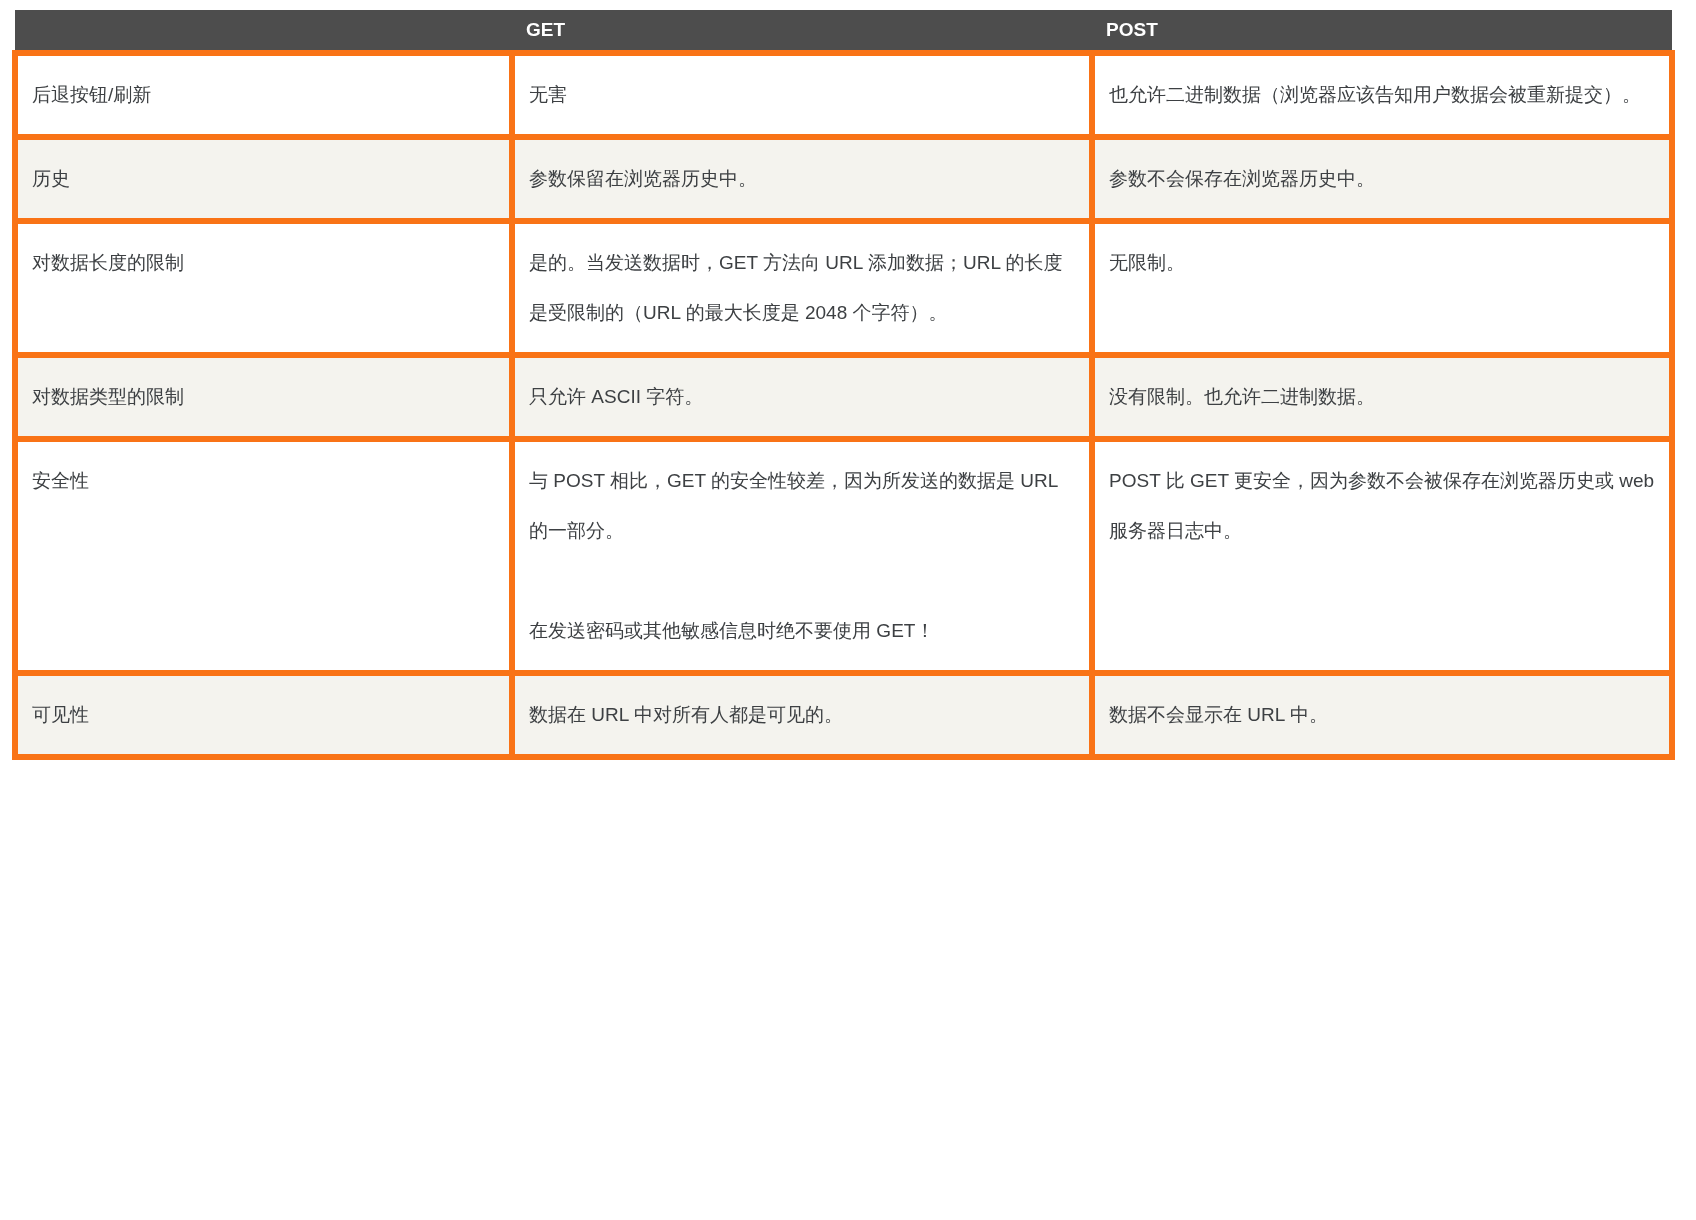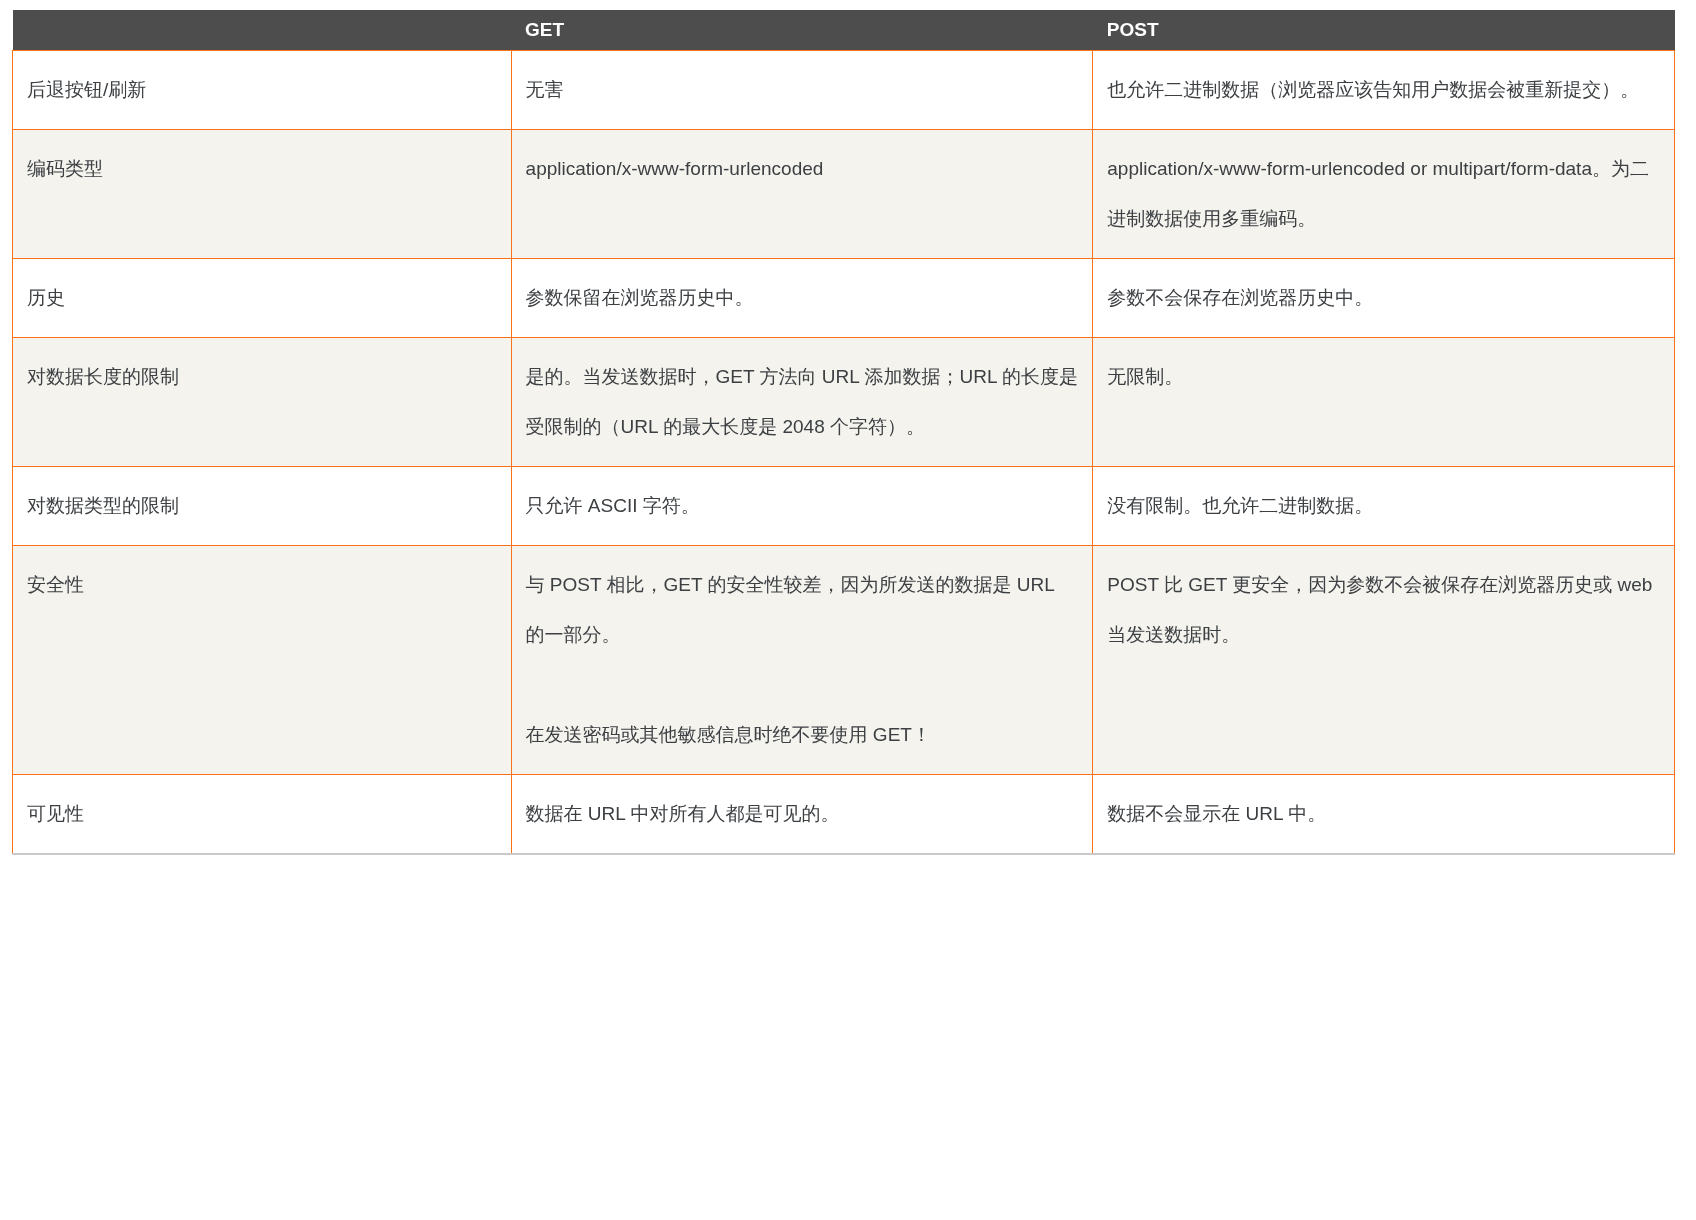--- a/index.html
+++ b/index.html
@@ -33,21 +33,21 @@
     background: #4d4d4d;
     color: #ffffff;
     font-weight: bold;
     text-align: left;
     font-size: 19px;
     line-height: 22px;
     padding: 9px 14px;
     border: none;
   }
   table.compare tbody td {
-    border: 1px solid #f97316;
+    border: 6px solid #f97316;
     padding: 14px 14px;
     line-height: 50px;
     vertical-align: top;
     white-space: pre-line;
     word-wrap: break-word;
   }
   table.compare tbody tr { background: #ffffff; }
   table.compare tbody tr:nth-child(even) { background: #f4f3ee; }
 </style>
 </head>
@@ -68,45 +68,40 @@
           <th>POST</th>
         </tr>
       </thead>
       <tbody>
         <tr>
           <td>后退按钮/刷新</td>
           <td>无害</td>
           <td>也允许二进制数据（浏览器应该告知用户数据会被重新提交）。</td>
         </tr>
         <tr>
-          <td>编码类型</td>
-          <td>application/x-www-form-urlencoded</td>
-          <td>application/x-www-form-urlencoded or multipart/form-data。为二进制数据使用多重编码。</td>
-        </tr>
-        <tr>
           <td>历史</td>
           <td>参数保留在浏览器历史中。</td>
           <td>参数不会保存在浏览器历史中。</td>
         </tr>
         <tr>
           <td>对数据长度的限制</td>
           <td>是的。当发送数据时，GET 方法向 URL 添加数据；URL 的长度是受限制的（URL 的最大长度是 2048 个字符）。</td>
           <td>无限制。</td>
         </tr>
         <tr>
           <td>对数据类型的限制</td>
           <td>只允许 ASCII 字符。</td>
           <td>没有限制。也允许二进制数据。</td>
         </tr>
         <tr>
           <td>安全性</td>
           <td>与 POST 相比，GET 的安全性较差，因为所发送的数据是 URL 的一部分。
 
 在发送密码或其他敏感信息时绝不要使用 GET！</td>
-          <td>POST 比 GET 更安全，因为参数不会被保存在浏览器历史或 web 当发送数据时。</td>
+          <td>POST 比 GET 更安全，因为参数不会被保存在浏览器历史或 web 服务器日志中。</td>
         </tr>
         <tr>
           <td>可见性</td>
           <td>数据在 URL 中对所有人都是可见的。</td>
           <td>数据不会显示在 URL 中。</td>
         </tr>
       </tbody>
     </table>
   </div>
 </div>

